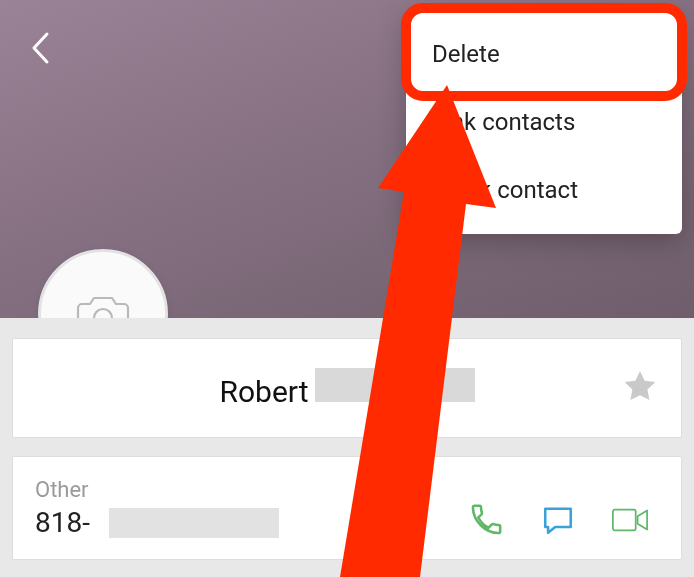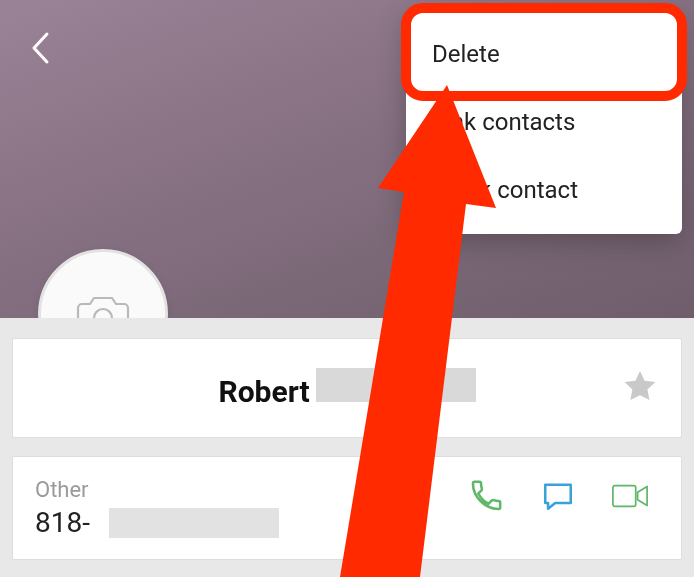--- a/index.html
+++ b/index.html
@@ -8,24 +8,24 @@
     .header{position:absolute;left:0;top:0;width:694px;height:318px;background:linear-gradient(160deg,#9a8396 0%,#8a7486 35%,#7b6877 70%,#6f5d6b 100%)}
     .back{position:absolute;left:20px;top:28px;width:40px;height:40px;display:flex;align-items:center;justify-content:center;color:#fff;cursor:pointer}
     .menu{position:absolute;right:12px;top:10px;width:276px;background:#fff;border-radius:6px;box-shadow:0 8px 28px rgba(0,0,0,0.25);padding:10px 0}
     .menu .mi{padding:20px 26px;font-size:24px;color:#222;cursor:pointer}
     .highlight{position:absolute;right:7px;top:3px;width:286px;height:98px;border:10px solid #ff2a00;border-radius:22px;pointer-events:none}
     .avatar{position:absolute;left:38px;top:249px;width:130px;height:130px;border-radius:50%;background:#fafafa;border:3px solid #e2e2e2;display:flex;align-items:center;justify-content:center;box-shadow:0 2px 8px rgba(0,0,0,0.08)}
     .content{position:absolute;left:0;top:318px;width:694px;height:259px;background:#e8e8e8;padding:20px 12px 0}
     .card{background:#fff;border:1px solid #ddd;border-radius:2px;padding:20px 22px;margin-bottom:18px}
     .name-card{display:flex;align-items:center;justify-content:space-between;padding:28px 22px}
     .name-wrap{display:flex;align-items:baseline;gap:6px;margin:0 auto}
-    .name-text{font-size:30px;font-weight:700;color:#111}
+    .name-text{font-size:30px;font-weight:400;color:#111}
     .name-ob{display:inline-block;width:160px;height:34px;background:#d9d9d9;vertical-align:middle}
     .star{color:#c9c9c9}
-    .phone-card{display:flex;align-items:flex-start;justify-content:space-between}
+    .phone-card{display:flex;align-items:flex-end;justify-content:space-between}
     .phone-left{display:flex;flex-direction:column;gap:4px}
     .phone-type{font-size:22px;color:#9a9a9a}
     .phone-row{display:flex;align-items:center;gap:19px}
     .phone-val{font-size:28px;color:#222}
     .phone-ob{display:inline-block;width:170px;height:30px;background:#e2e2e2}
     .phone-actions{display:flex;align-items:center;gap:34px;margin-right:10px}
     .ic{width:38px;height:38px;display:flex;align-items:center;justify-content:center}
     .arrow{position:absolute;pointer-events:none;z-index:30}
   </style>
 </head>

